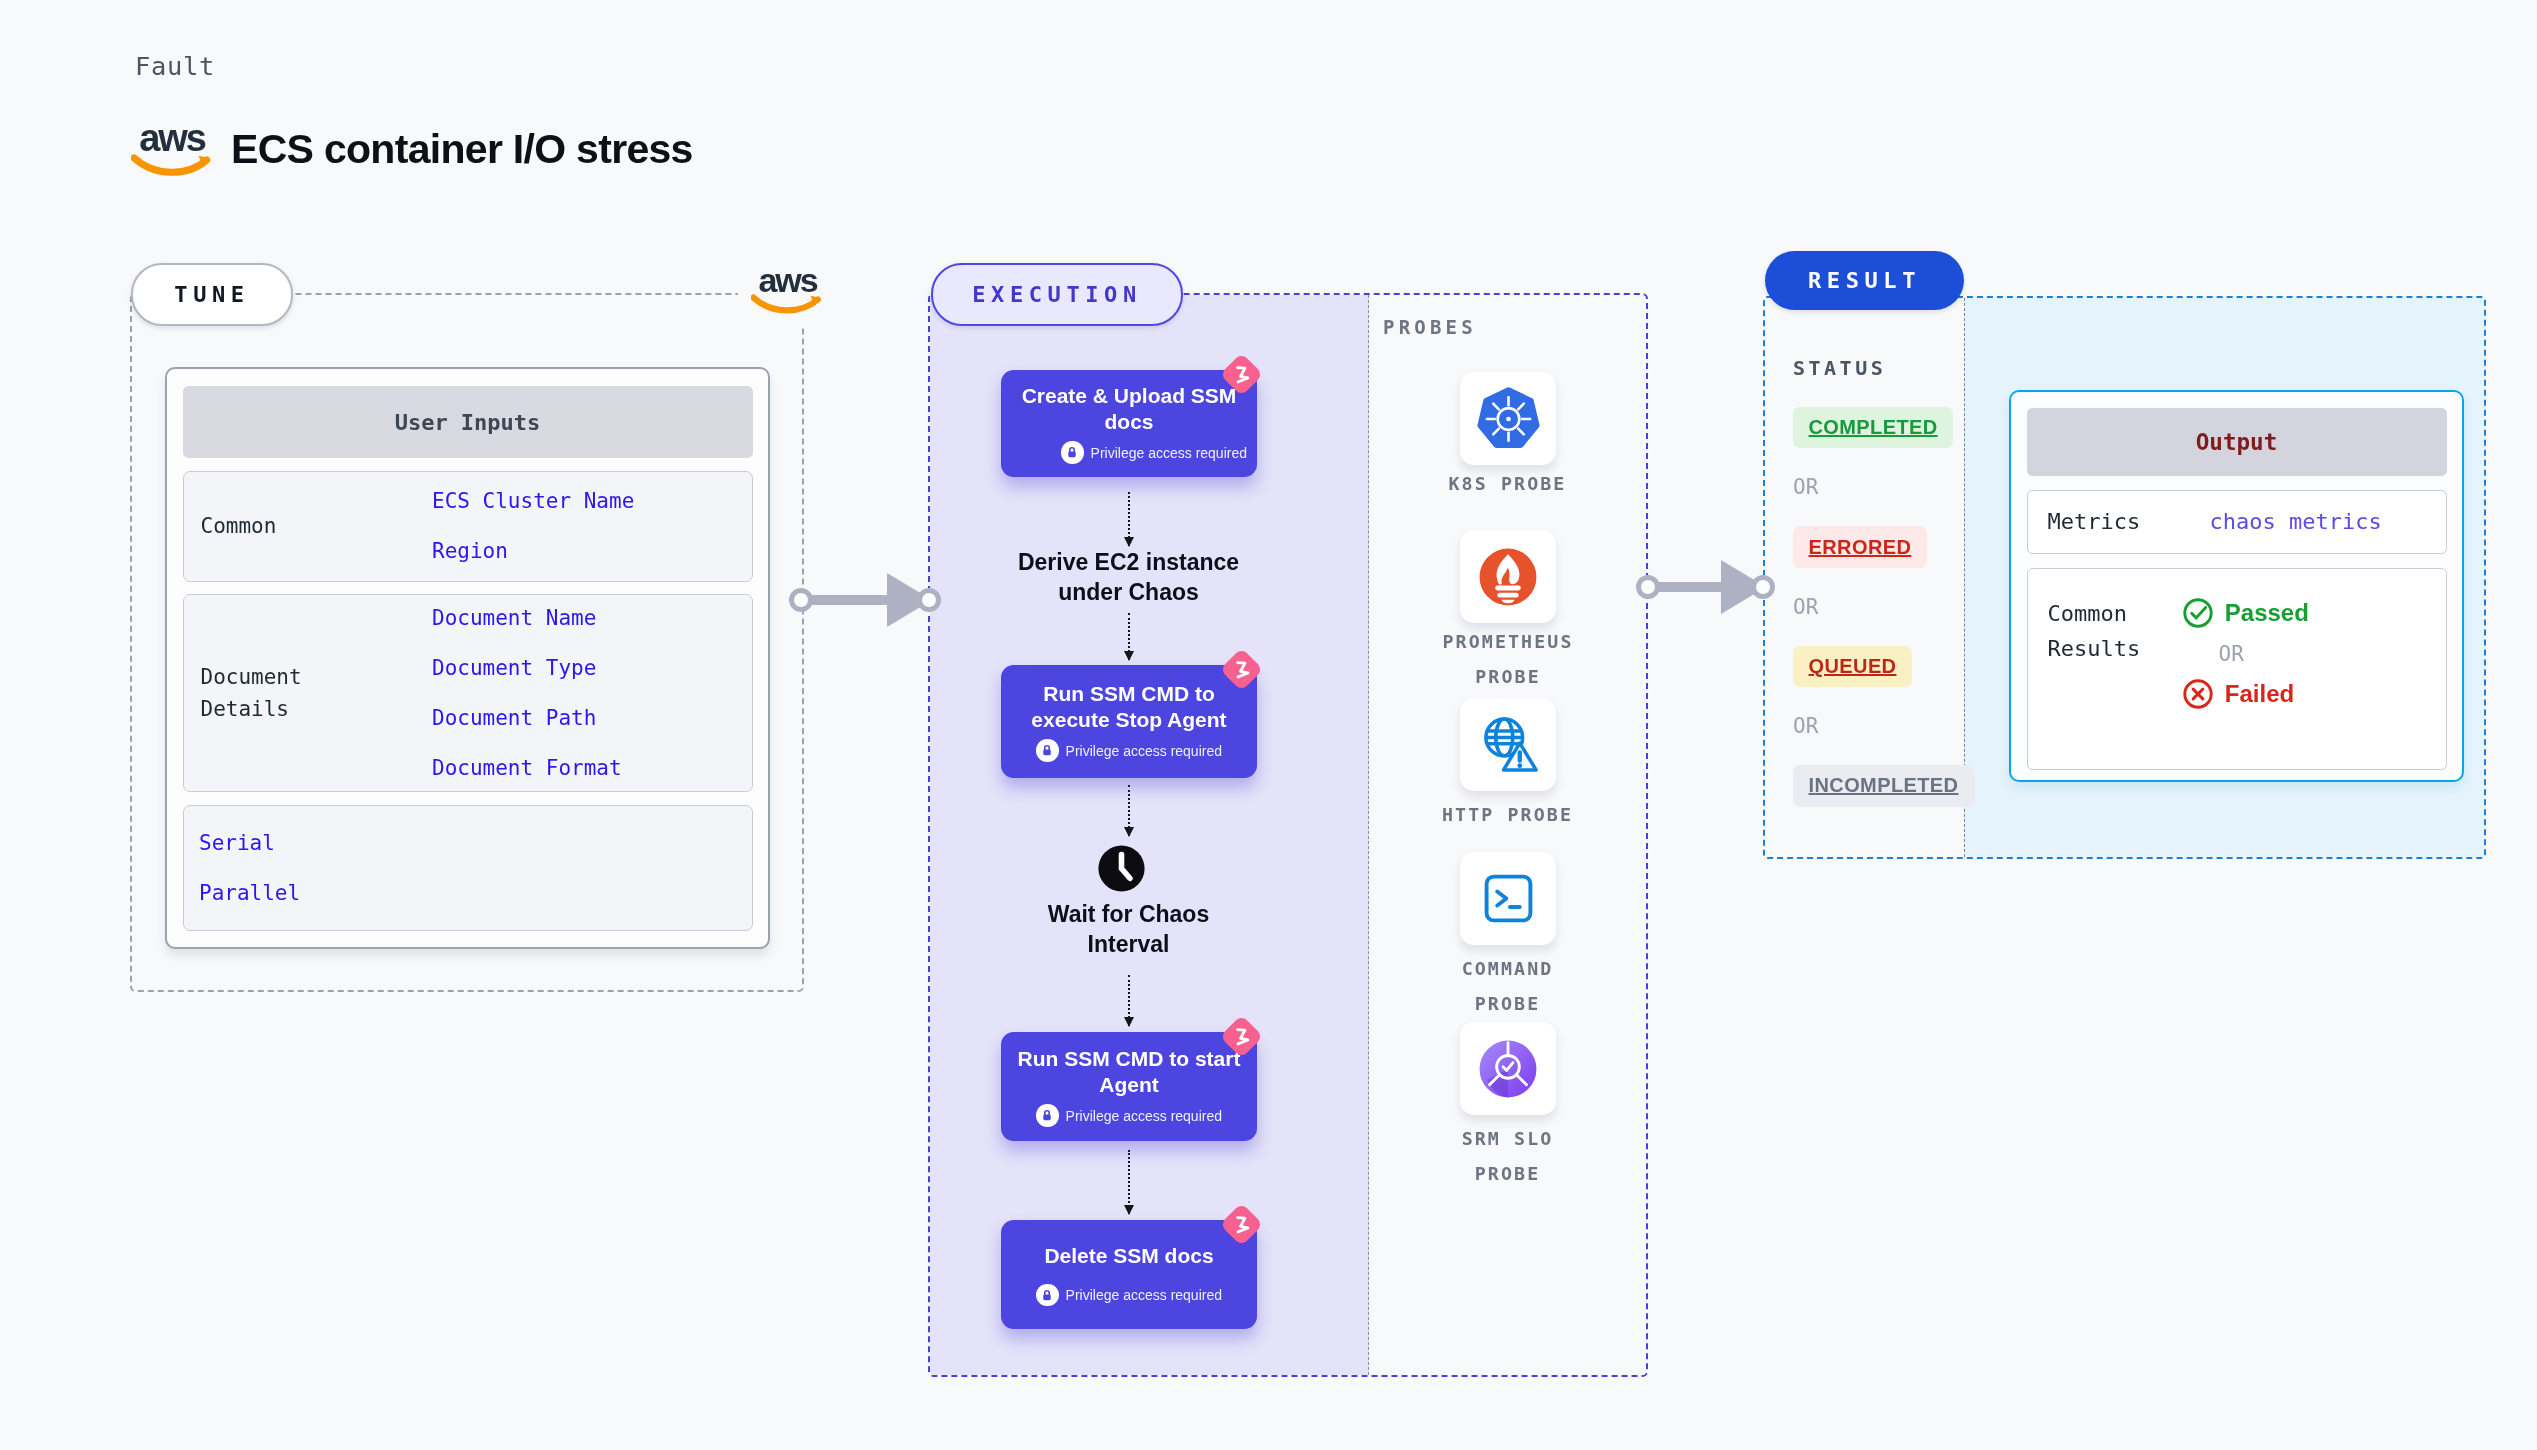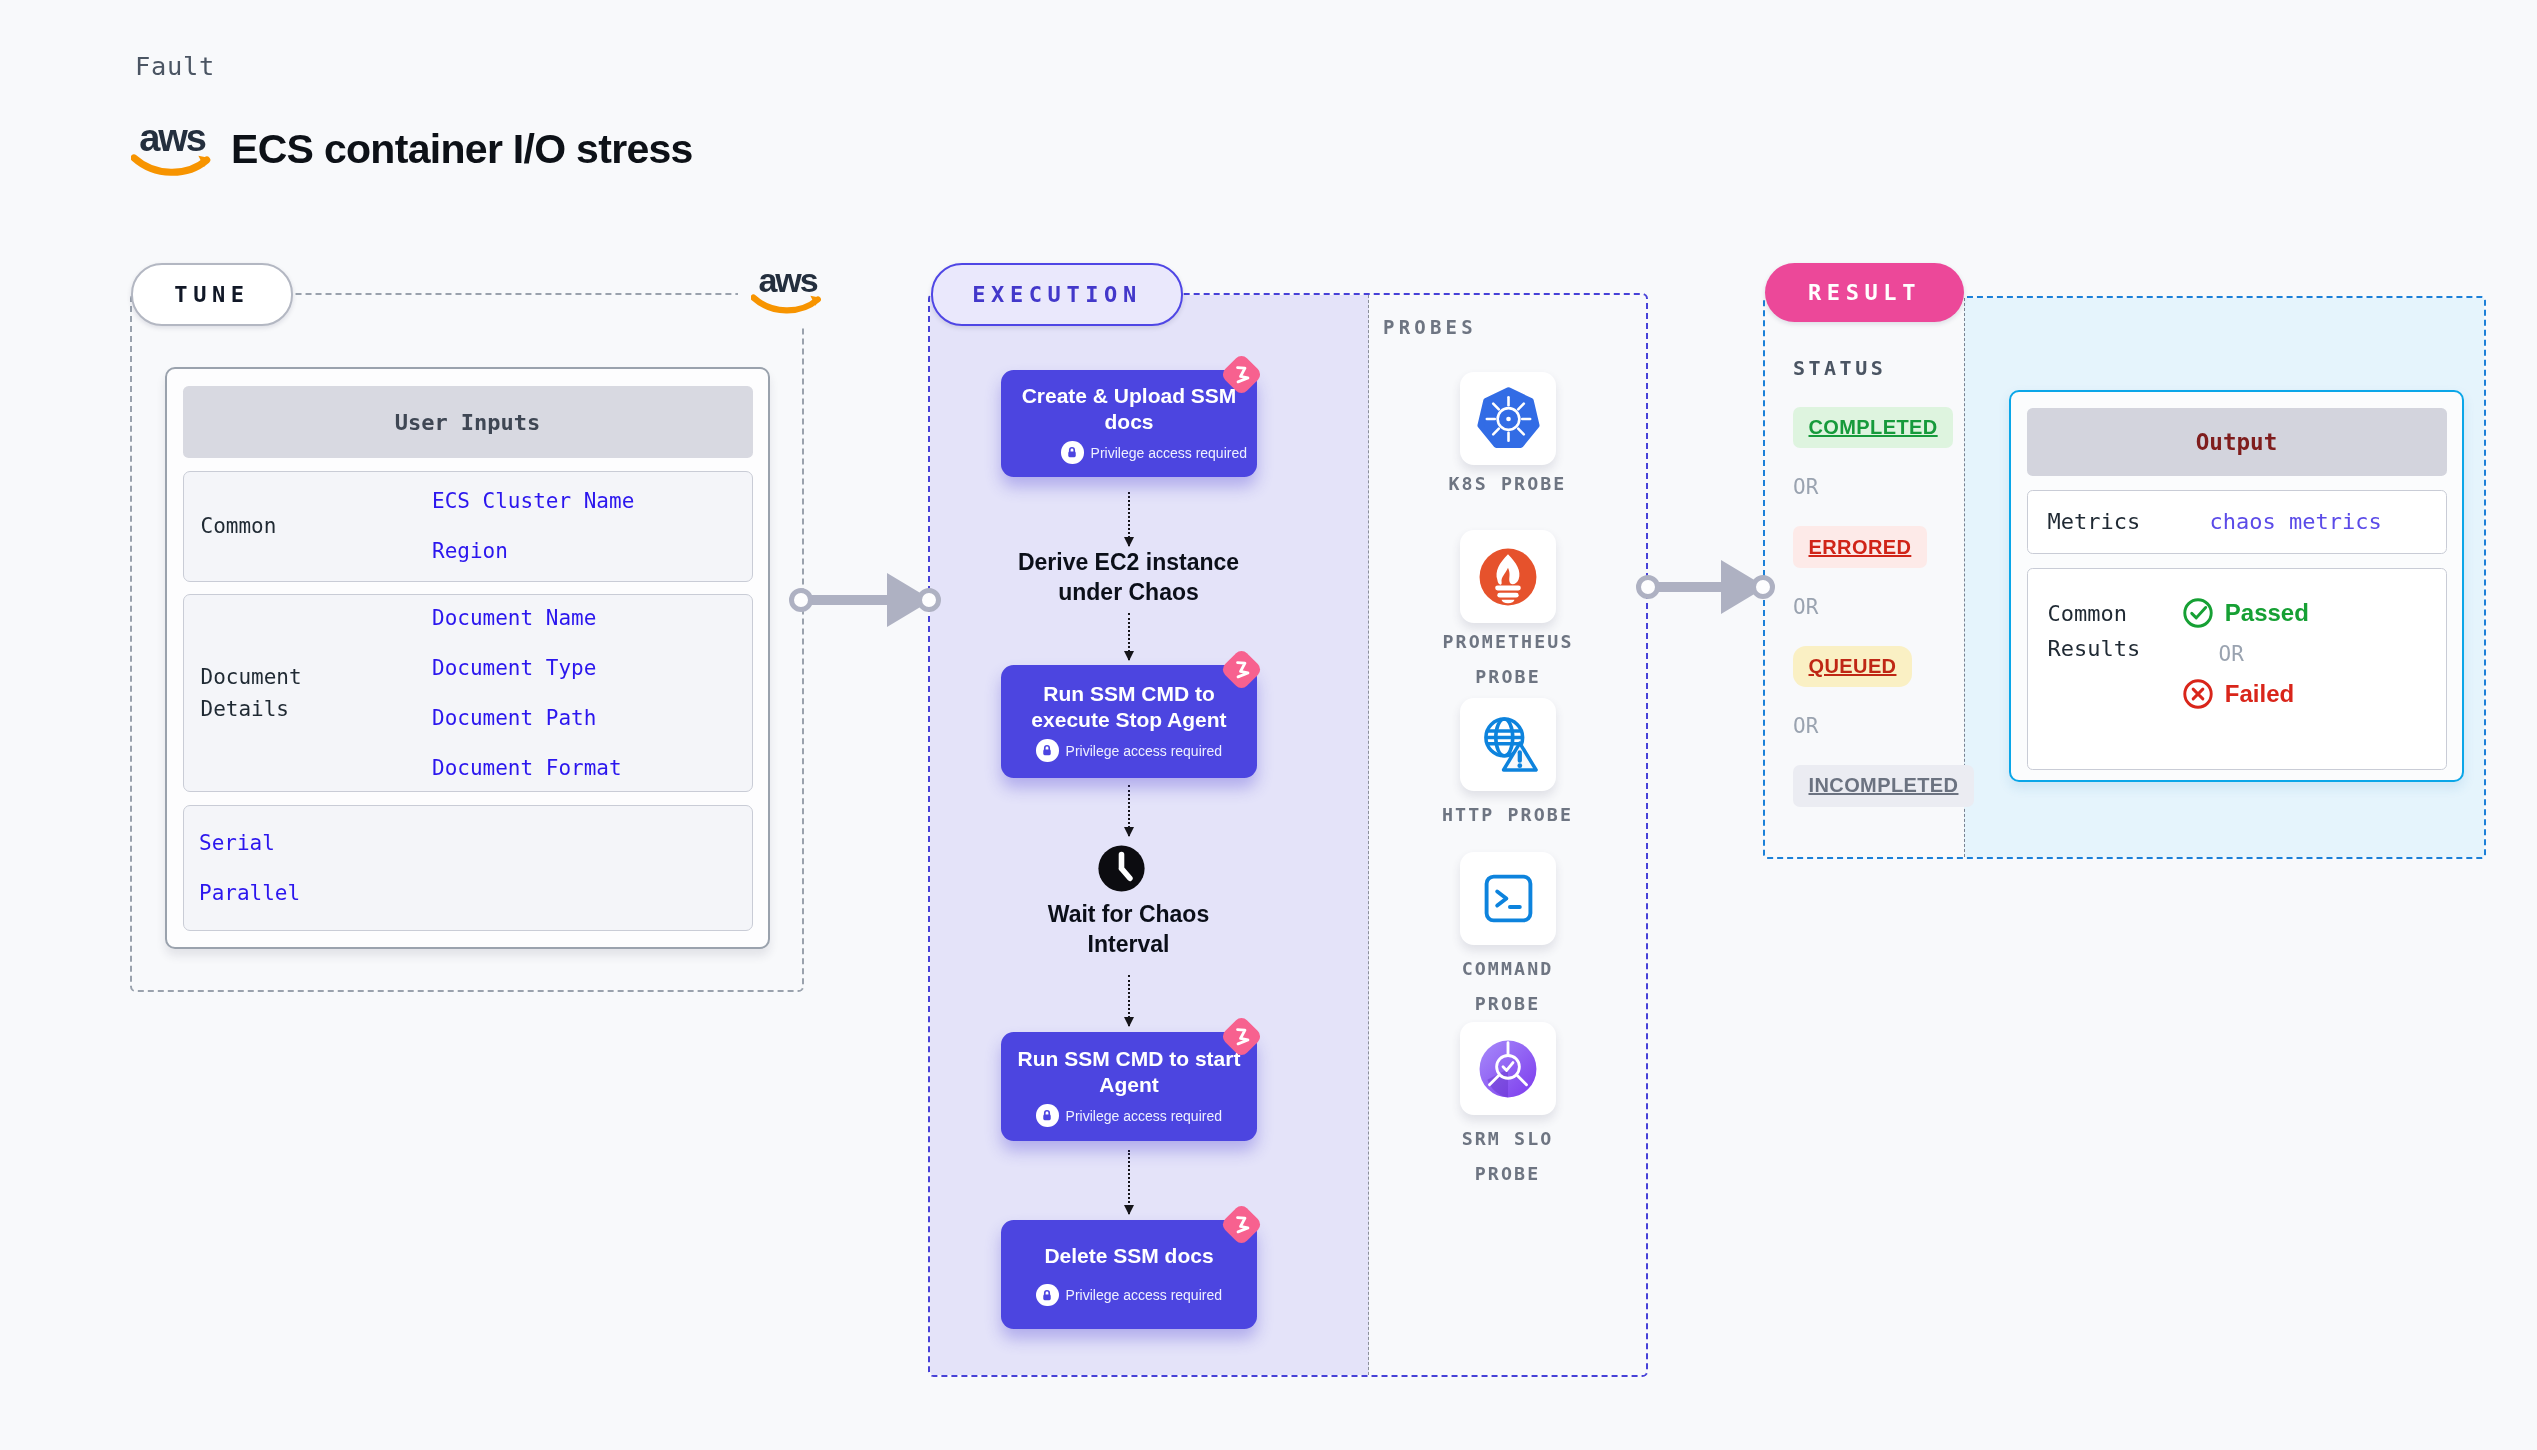--- a/index.html
+++ b/index.html
@@ -13,21 +13,21 @@
   .title{left:195px;top:126px;font-size:41px;font-weight:bold;color:#0d1117;letter-spacing:-0.7px;}
   .awswrap{left:90px;top:119px;width:92px;height:78px;}
   .awstext{display:block;text-align:center;font-weight:bold;font-size:38px;color:#242f3e;letter-spacing:-2.1px;line-height:1;}
   .awsswoosh{display:block;margin:-4.2px auto 0;}
 
   
   .pill{display:flex;align-items:center;justify-content:center;height:59px;border-radius:31px;
         font-size:22px;font-weight:bold;letter-spacing:5.6px;z-index:30;box-shadow:0 2.1px 5.6px rgba(20,20,60,.12);}
   .pill-tune{left:95px;top:263px;width:158px;background:#ffffff;border:2.1px solid #b3b7c2;color:#111827;}
   .pill-exec{left:895px;top:263px;width:248px;background:#eae8fc;border:2.8px solid #4f46e5;color:#4338ca;}
-  .pill-result{left:1729px;top:263px;width:199px;background:#ec4899;border:none;color:#ffffff;}
+  .pill-result{left:1729px;top:251px;width:199px;background:#1d4ed8;border:none;color:#ffffff;}
 
   
   .tune-box{left:94px;top:293px;width:670px;height:695px;border:2.1px dashed #9aa2ad;border-radius:5.6px;}
   .tune-aws{left:702px;top:254px;width:99px;height:73px;background:#f8f9fb;display:flex;align-items:center;justify-content:center;z-index:20;}
   .ui-card{left:129px;top:367px;width:605px;height:582px;background:#fdfdfe;border:2.1px solid #9aa2ad;border-radius:10px;
            box-shadow:0 7px 10px rgba(40,40,70,.10);box-sizing:border-box;padding:17px 15.5px;}
   .ui-head{height:72px;background:#d8d9e1;border-radius:5.6px;display:flex;align-items:center;justify-content:center;
            font-size:22px;font-weight:600;color:#3f4754;margin-bottom:12.7px;}
   .uirow{display:flex;background:#f4f5f9;border:1.4px solid #c9ccd6;border-radius:7px;margin-bottom:12.7px;box-sizing:border-box;}
   .uirow:last-child{margin-bottom:0;}
@@ -65,21 +65,21 @@
 
   
   .result-box{left:1727px;top:296px;width:723px;height:563px;border:2.1px dashed #1b80d8;border-radius:4.2px;box-sizing:border-box;}
   .result-blue{position:absolute;left:199px;top:0;bottom:0;right:0;background:#e5f4fc;border-left:1.4px dashed #7a8290;}
   .status-col{left:1757px;top:356px;width:169px;display:flex;flex-direction:column;align-items:flex-start;gap:27px;z-index:10;}
   .status-title{font-size:20px;font-weight:bold;color:#4b5563;letter-spacing:3.5px;}
   .badge{font-size:20px;font-weight:bold;padding:9.2px 15.5px;border-radius:7px;letter-spacing:0.4px;
          font-family:"Liberation Sans",sans-serif;text-decoration:underline;}
   .b-completed{color:#169a3b;background:#def4df;}
   .b-errored{color:#d02418;background:#fdeae8;}
-  .b-queued{color:#bf2715;background:#faf0c4;border-radius:13px;}
+  .b-queued{color:#bf2715;background:#faf0c4;}
   .b-incompleted{color:#6b7280;background:#ebecf2;}
   .or{font-size:21px;color:#9aa3b0;}
   .output-card{left:1973px;top:390px;width:455px;height:392px;background:#fbfcfd;border:2.8px solid #0aa6e8;border-radius:10px;
                box-sizing:border-box;padding:15.5px;z-index:10;box-shadow:0 5.6px 11.3px rgba(30,120,190,.12);}
   .out-head{height:68px;background:#d3d4dd;border-radius:5.6px;display:flex;align-items:center;justify-content:center;
             font-size:22.6px;font-weight:600;color:#7f1d1d;}
   .out-row{background:#ffffff;border:1.4px solid #c9ccd6;border-radius:5.6px;margin-top:14px;box-sizing:border-box;display:flex;}
   .metrics-row{height:64px;align-items:center;padding-left:20px;}
   .m-label{font-size:22px;color:#1f2933;width:113px;}
   .m-value{font-size:22px;color:#5b4be8;margin-left:49px;}

